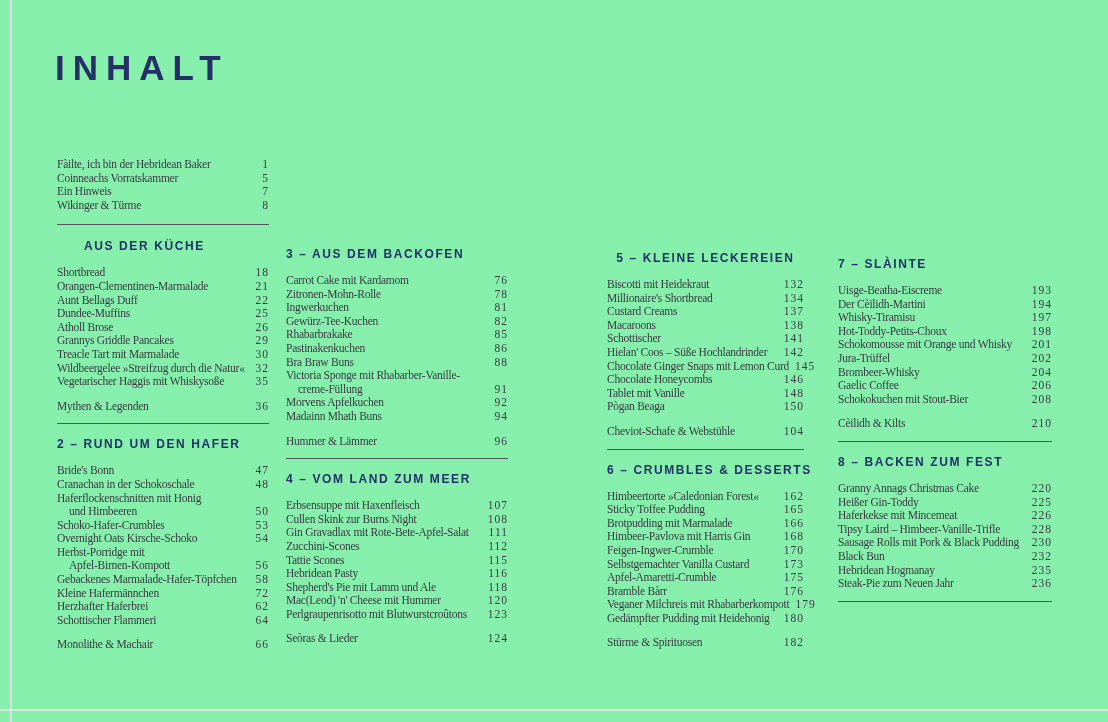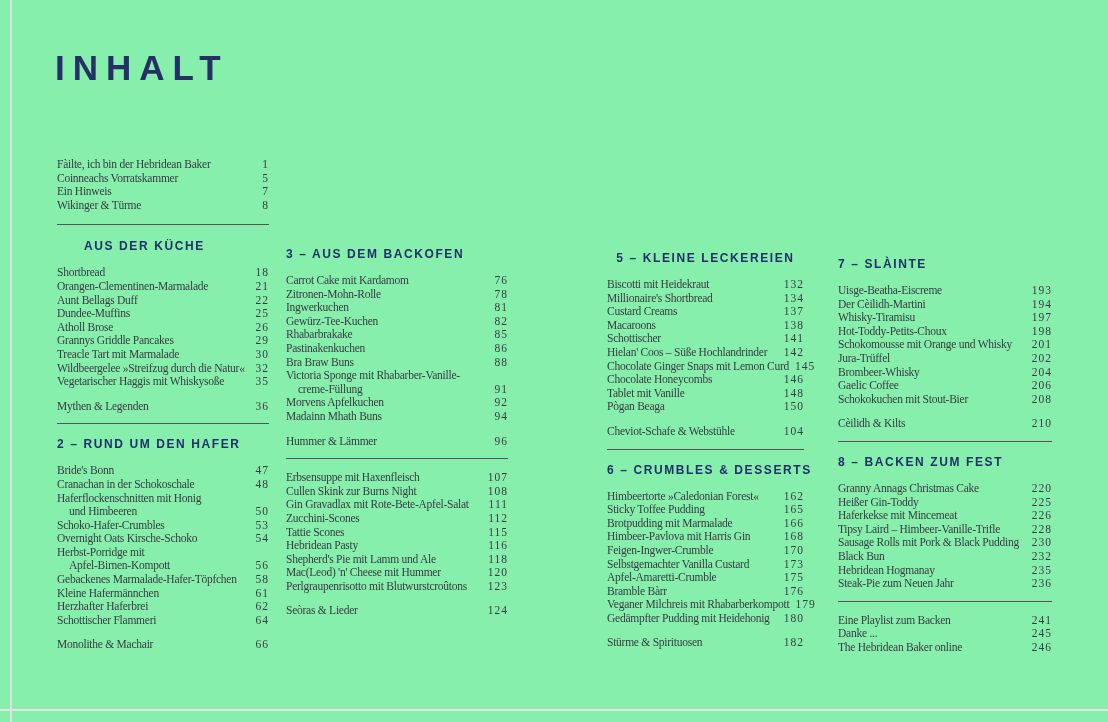--- a/index.html
+++ b/index.html
@@ -167,21 +167,21 @@
           <div class="row">
             <span class="label indent">Apfel-Birnen-Kompott</span>
             <span class="num">56</span>
           </div>
           <div class="row">
             <span class="label">Gebackenes Marmalade-Hafer-Töpfchen</span>
             <span class="num">58</span>
           </div>
           <div class="row">
             <span class="label">Kleine Hafermännchen</span>
-            <span class="num">61</span>
+            <span class="num">72</span>
           </div>
           <div class="row">
             <span class="label">Herzhafter Haferbrei</span>
             <span class="num">62</span>
           </div>
           <div class="row">
             <span class="label">Schottischer Flammeri</span>
             <span class="num">64</span>
           </div>
         </div>
@@ -243,20 +243,23 @@
             <span class="num">94</span>
           </div>
         </div>
         <div class="footer-list">
           <div class="row">
             <span class="label">Hummer &amp; Lämmer</span>
             <span class="num">96</span>
           </div>
         </div>
         <hr class="rule">
+        <div class="heading">
+          <div class="hline">4 – VOM LAND ZUM MEER</div>
+        </div>
         <div class="entries">
           <div class="row">
             <span class="label">Erbsensuppe mit Haxenfleisch</span>
             <span class="num">107</span>
           </div>
           <div class="row">
             <span class="label">Cullen Skink zur Burns Night</span>
             <span class="num">108</span>
           </div>
           <div class="row">
@@ -484,29 +487,15 @@
           <div class="row">
             <span class="label">Hebridean Hogmanay</span>
             <span class="num">235</span>
           </div>
           <div class="row">
             <span class="label">Steak-Pie zum Neuen Jahr</span>
             <span class="num">236</span>
           </div>
         </div>
         <hr class="rule">
-        <div class="footer-list">
-          <div class="row">
-            <span class="label">Eine Playlist zum Backen</span>
-            <span class="num">241</span>
-          </div>
-          <div class="row">
-            <span class="label">Danke ...</span>
-            <span class="num">245</span>
-          </div>
-          <div class="row">
-            <span class="label">The Hebridean Baker online</span>
-            <span class="num">246</span>
-          </div>
-        </div>
       </div>
   </div>
 </div>
 
 </body></html>

